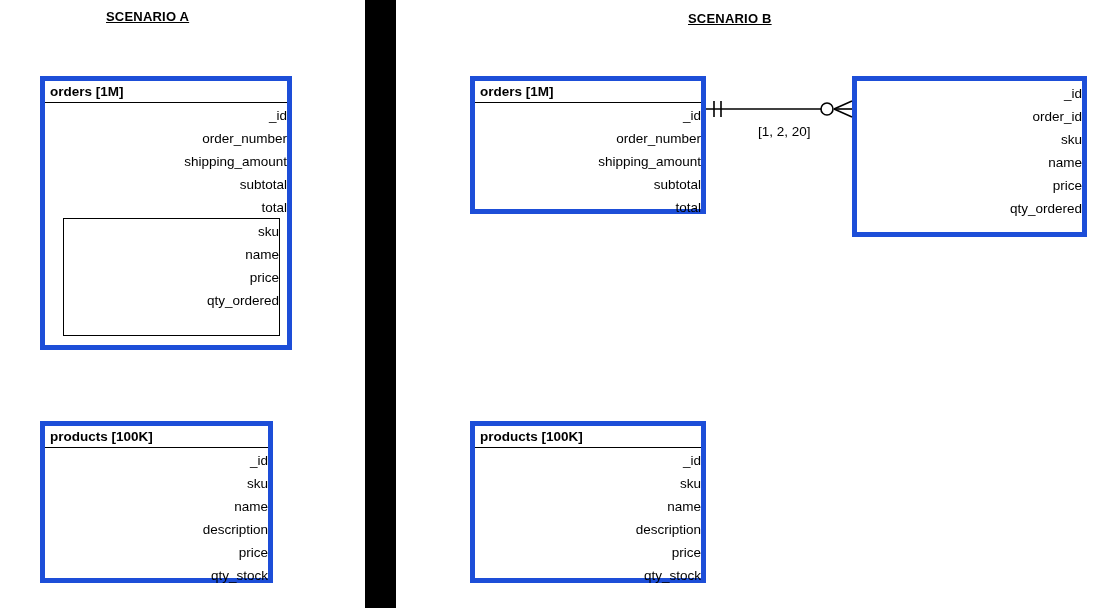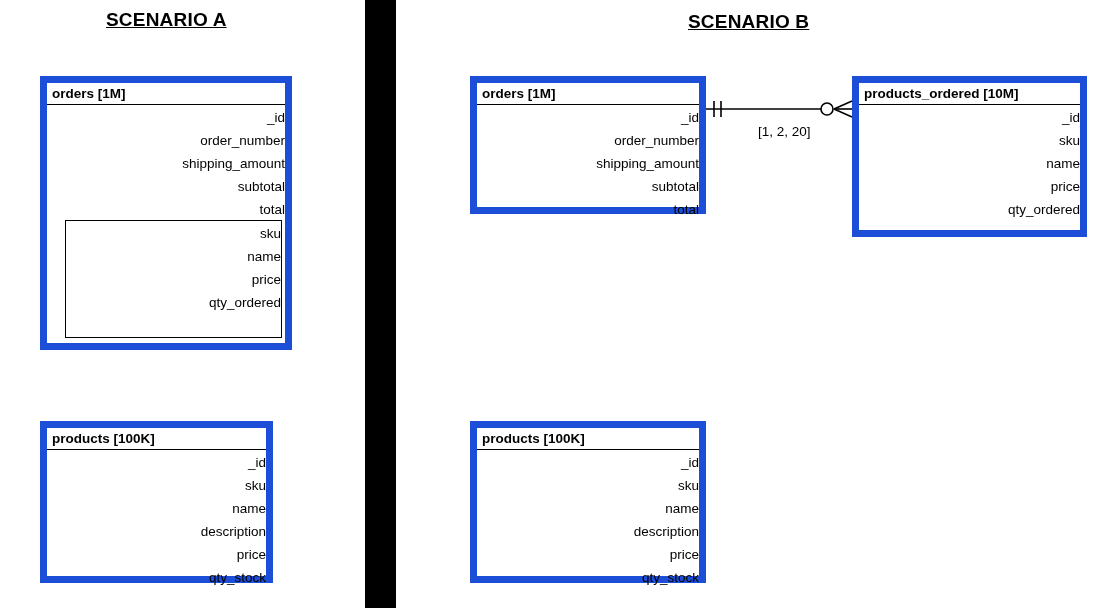--- a/index.html
+++ b/index.html
@@ -28,34 +28,34 @@
     left: 365px;
     top: 0;
     width: 31px;
     height: 608px;
     background: #000000;
   }
 
   
   .scenario-title {
     position: absolute;
-    font-size: 19px;
+    font-size: 13px;
     font-weight: bold;
     text-decoration: underline;
     letter-spacing: 0.2px;
     white-space: nowrap;
-    text-align: right;
+    text-align: left;
   }
   #title-a { left: 106px; top: 9px;  width: 120px; }
   #title-b { left: 688px; top: 11px; width: 120px; }
 
   
   .entity {
     position: absolute;
-    border: 7px solid #1d4ed8;
+    border: 5px solid #1d4ed8;
     background: #ffffff;
     box-sizing: border-box;
   }
   .entity-header {
     font-size: 13.5px;
     font-weight: bold;
     line-height: 22px;
     height: 22px;
     padding: 0 0 0 5px;
     border-bottom: 1px solid #000000;
@@ -149,23 +149,23 @@
     <div class="entity-fields">
       <div class="field">_id</div>
       <div class="field">order_number</div>
       <div class="field">shipping_amount</div>
       <div class="field">subtotal</div>
       <div class="field">total</div>
     </div>
   </div>
 
   <div class="entity" id="products-ordered-b">
-    <div class="entity-header">products_ordered [10M]</div>
-    <div class="entity-fields">
-      <div class="field">_id</div>
+    <div class="entity-fields">
+      <div class="field">_id</div>
+      <div class="field">order_id</div>
       <div class="field">sku</div>
       <div class="field">name</div>
       <div class="field">price</div>
       <div class="field">qty_ordered</div>
     </div>
   </div>
 
   <svg class="connector" viewBox="0 0 160 36">
 
     <line x1="6" y1="17" x2="121" y2="17" stroke="#000000" stroke-width="1.6"></line>

